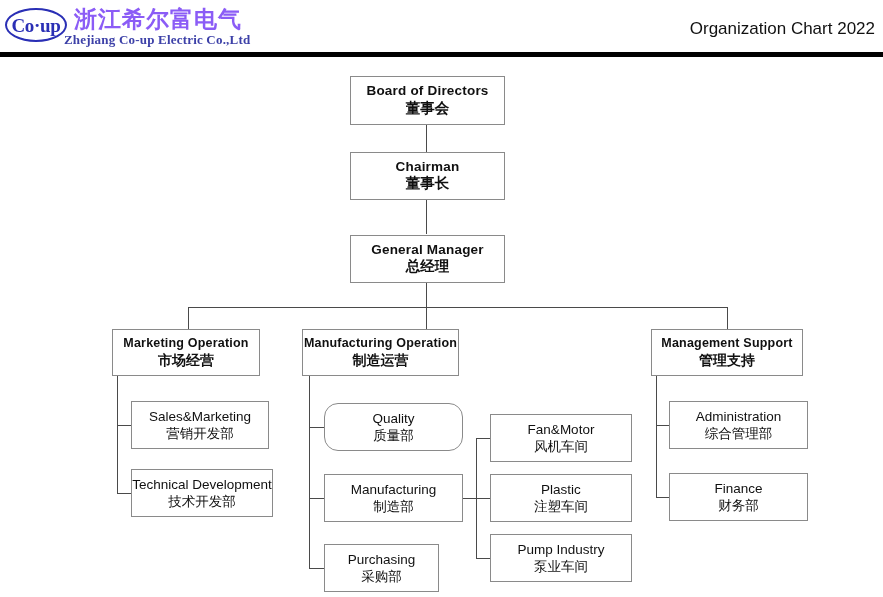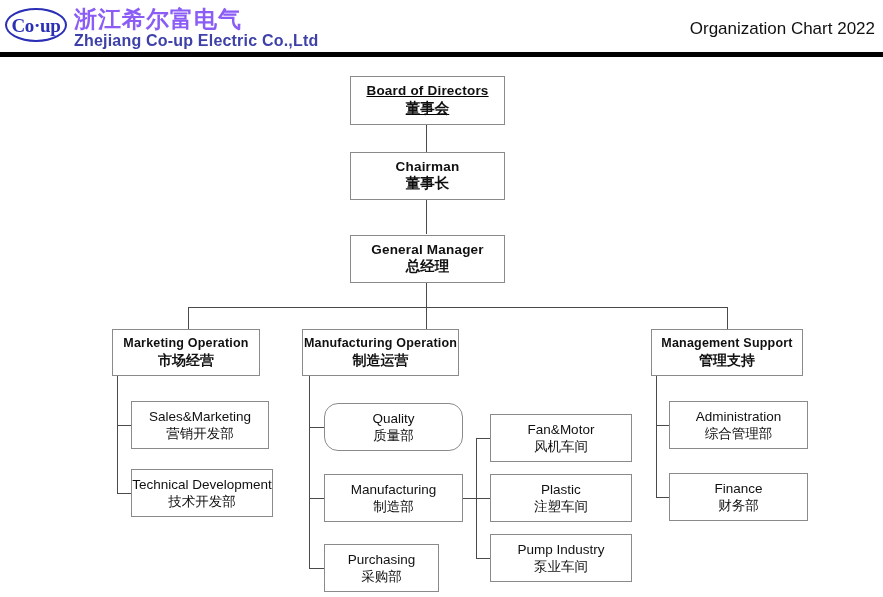--- a/index.html
+++ b/index.html
@@ -47,24 +47,24 @@
     left: 74px; top: 4px;
     font-family: "DejaVu Sans", sans-serif;
     font-weight: bold;
     font-size: 23px;
     color: #8b5cf6;
     letter-spacing: 1px;
     white-space: nowrap;
   }
   #brand-en {
     position: absolute;
-    left: 74px; top: 32px;
-    font-family: Liberation Sans, sans-serif;
+    left: 64px; top: 32px;
+    font-family: Liberation Serif, serif;
     font-weight: bold;
-    font-size: 16px;
+    font-size: 13px;
     color: #3D41A8;
     letter-spacing: 0.2px;
     white-space: nowrap;
   }
   #doc-title {
     position: absolute;
     right: 8px; top: 19px;
     font-size: 17px;
     color: #111111;
     white-space: nowrap;
@@ -166,21 +166,21 @@
     <div class="line h" style="left:463px; top:441px; width:13px;"></div>
     <div class="line v" style="left:476px; top:381px; height:120px;"></div>
     <div class="line h" style="left:476px; top:381px; width:14px;"></div>
     <div class="line h" style="left:476px; top:441px; width:14px;"></div>
     <div class="line h" style="left:476px; top:501px; width:14px;"></div>
 
     <div class="line v" style="left:656px; top:319px; height:121px;"></div>
     <div class="line h" style="left:656px; top:368px; width:13px;"></div>
     <div class="line h" style="left:656px; top:440px; width:13px;"></div>
 
-    <div class="node lvl1" style="left:350px; top:19px; width:155px; height:49px;text-decoration:underline;">
+    <div class="node lvl1" style="left:350px; top:19px; width:155px; height:49px;">
       <div class="en">Board of Directors</div>
       <div class="cn">董事会</div>
     </div>
 
     <div class="node lvl1" style="left:350px; top:95px; width:155px; height:48px;">
       <div class="en">Chairman</div>
       <div class="cn">董事长</div>
     </div>
 
     <div class="node lvl1" style="left:350px; top:178px; width:155px; height:48px;">

